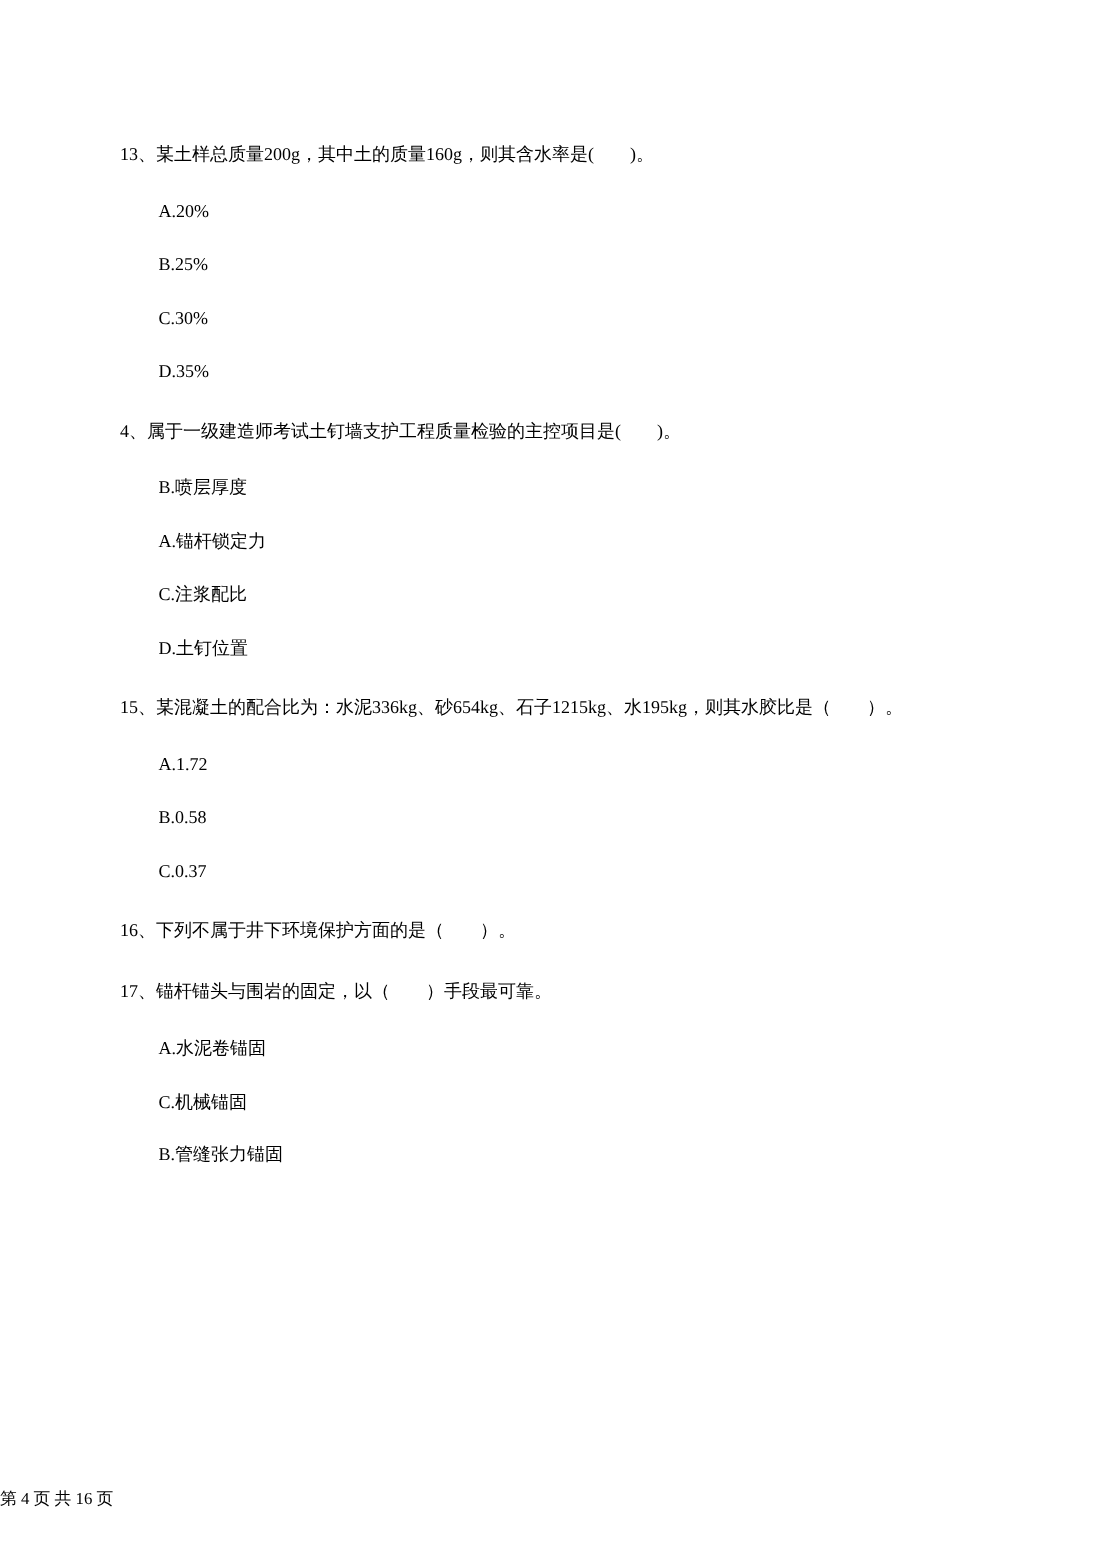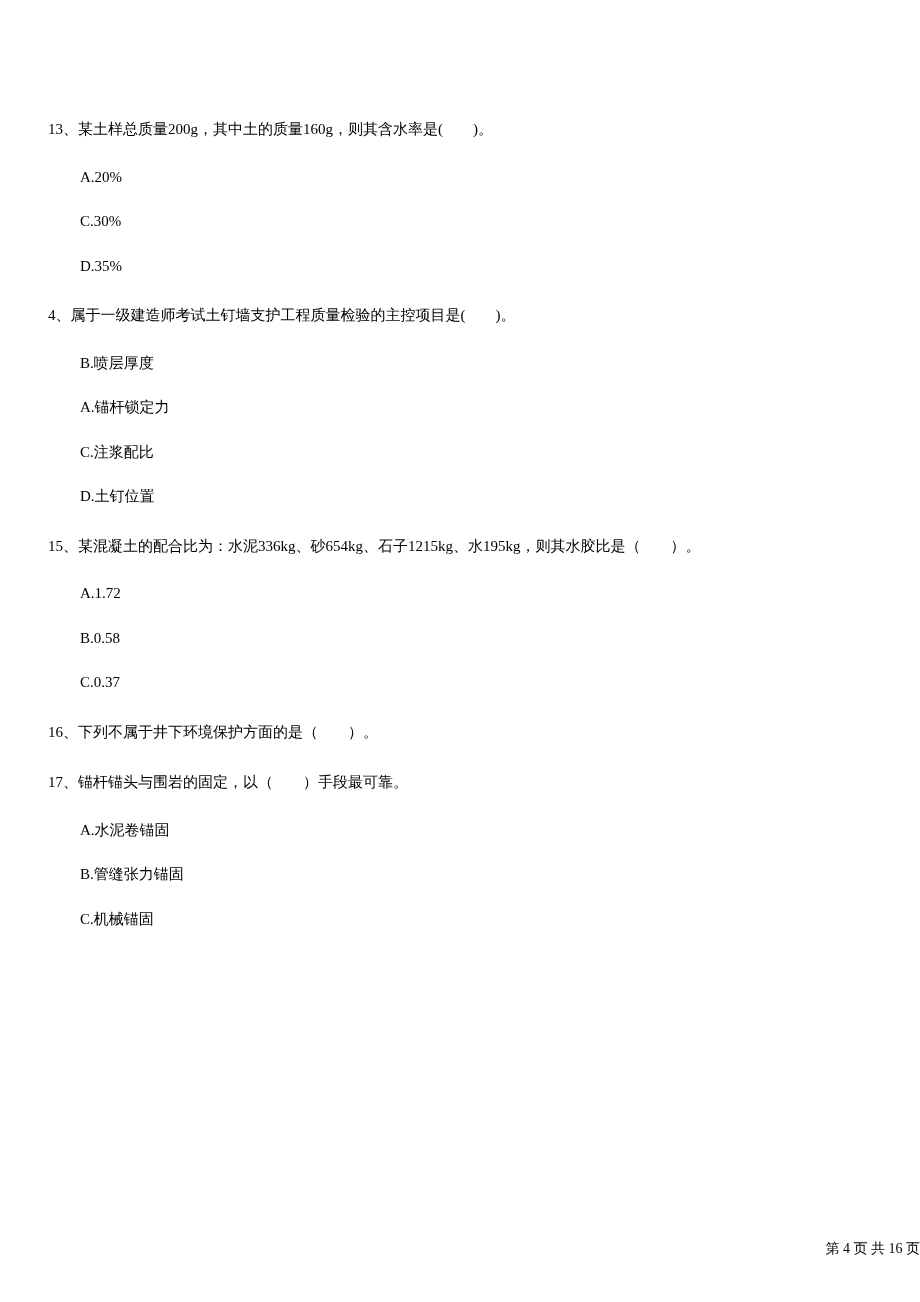--- a/index.html
+++ b/index.html
@@ -7,21 +7,21 @@
     padding: 0;
     background: #ffffff;
     font-family: "SimSun", "宋体", serif;
     color: #000000;
     width: 920px;
     height: 1302px;
     position: relative;
     box-sizing: border-box;
   }
   .page {
-    padding: 115px 120px 0 48px;
+    padding: 115px 120px 0 100px;
     box-sizing: border-box;
     font-size: 15px;
     line-height: 1.5;
   }
   .question-stem {
     margin-top: 0;
     margin-bottom: 22px;
     line-height: 1.9;
   }
   .options {
@@ -33,33 +33,34 @@
     font-family: Liberation Serif, serif;
   }
   .option:last-child {
     margin-bottom: 0;
   }
   .footer {
     position: absolute;
     bottom: 44px;
     left: 0;
     right: 0;
-    text-align: right;
+    text-align: left;
     font-size: 14px;
   }
 </style>
 </head>
 <body>
 
 <div class="page">
 
   <div>
     <div class="question-stem">13、某土样总质量200g，其中土的质量160g，则其含水率是(　　)。</div>
     <div class="options">
       <div class="option">A.20%</div>
+      <div class="option">B.25%</div>
       <div class="option">C.30%</div>
       <div class="option">D.35%</div>
     </div>
   </div>
 
   <div>
     <div class="question-stem">4、属于一级建造师考试土钉墙支护工程质量检验的主控项目是(　　)。</div>
     <div class="options">
       <div class="option">B.喷层厚度</div>
       <div class="option">A.锚杆锁定力</div>
@@ -78,20 +79,20 @@
   </div>
 
   <div>
     <div class="question-stem">16、下列不属于井下环境保护方面的是（　　）。</div>
   </div>
 
   <div>
     <div class="question-stem">17、锚杆锚头与围岩的固定，以（　　）手段最可靠。</div>
     <div class="options">
       <div class="option">A.水泥卷锚固</div>
+      <div class="option">C.机械锚固</div>
       <div class="option">B.管缝张力锚固</div>
-      <div class="option">C.机械锚固</div>
     </div>
   </div>
 
 </div>
 
 <div class="footer">第 4 页 共 16 页</div>
 
 </body></html>

